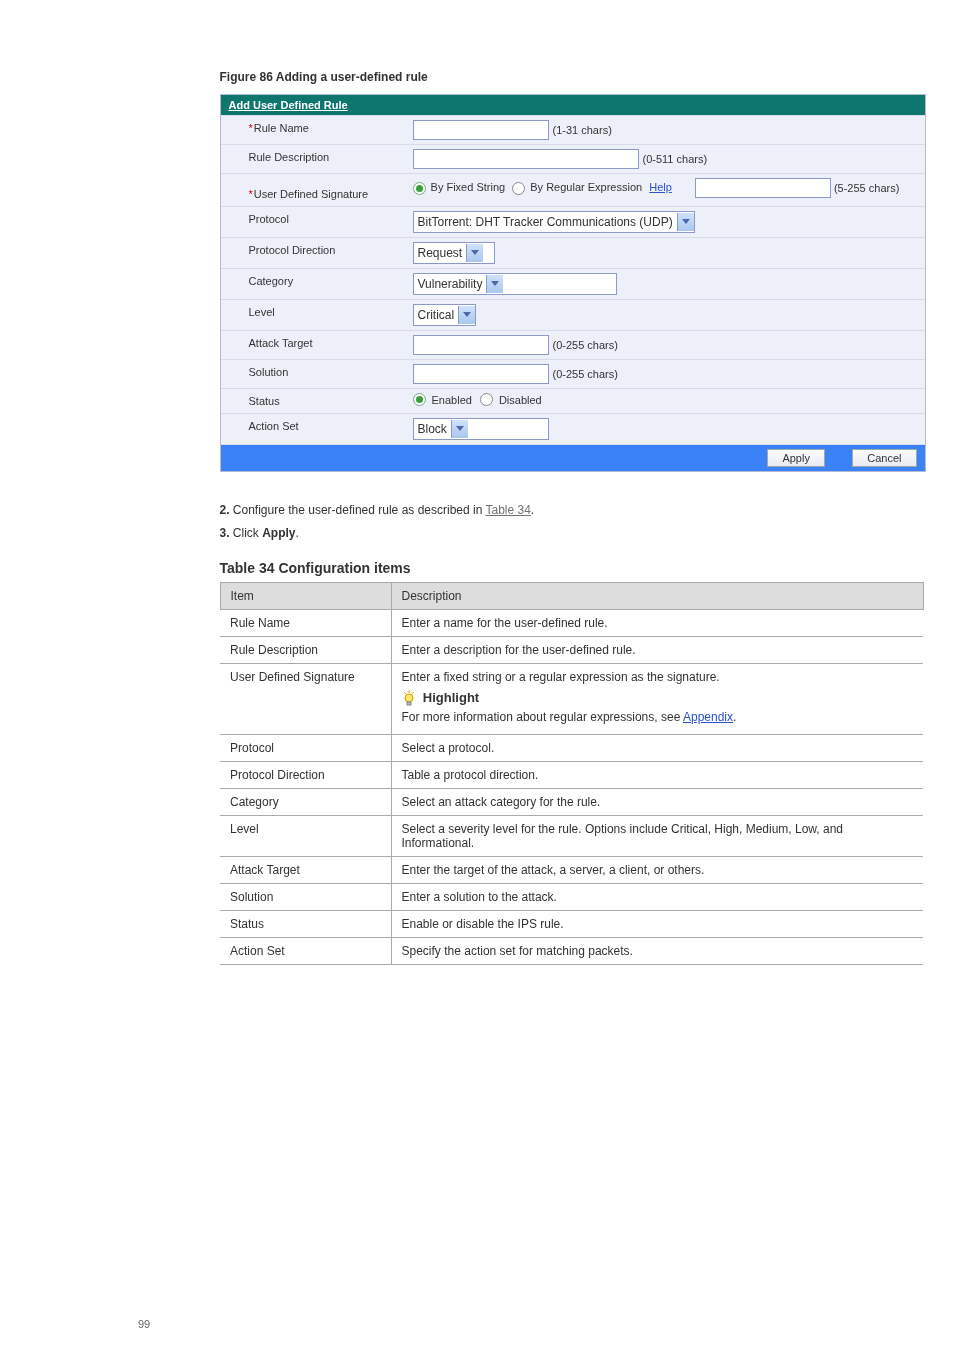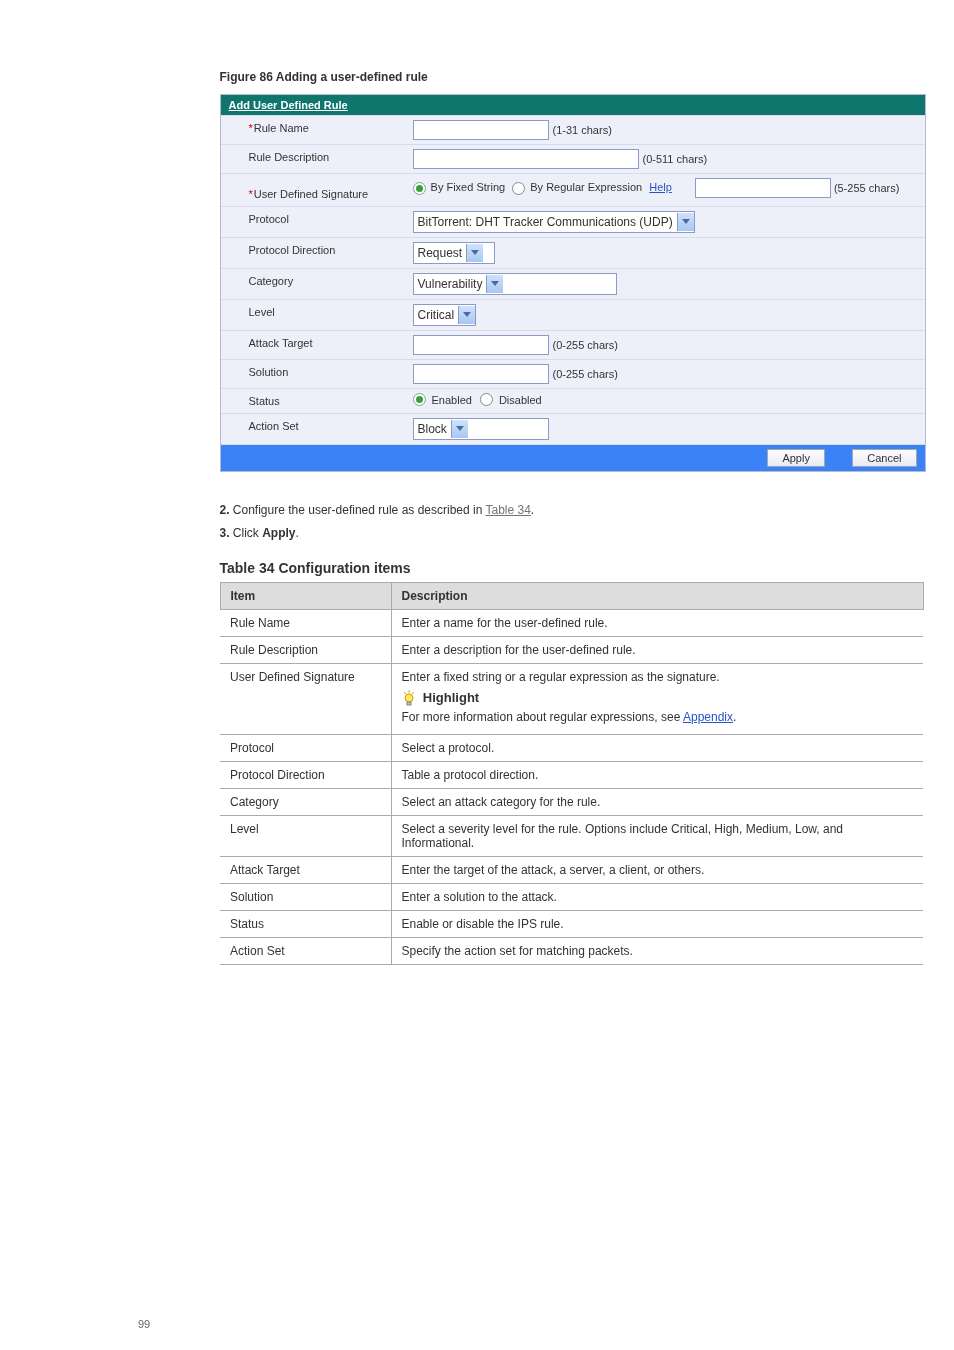--- a/index.html
+++ b/index.html
@@ -132,21 +132,21 @@
     width: 704px;
     margin: 0 0 0 138px;
     border-collapse: collapse;
     font-size: 12px;
   }
   table.doc th {
     background: #ddd;
     text-align: left;
     padding: 6px 10px;
     border: 1px solid #aaa;
-    font-weight: bold;
+    font-weight: normal;
   }
   table.doc td {
     padding: 6px 10px;
     border-bottom: 1px solid #aaa;
     vertical-align: top;
   }
   table.doc td:first-child {
     width: 150px;
     border-right: 1px solid #aaa;
   }

